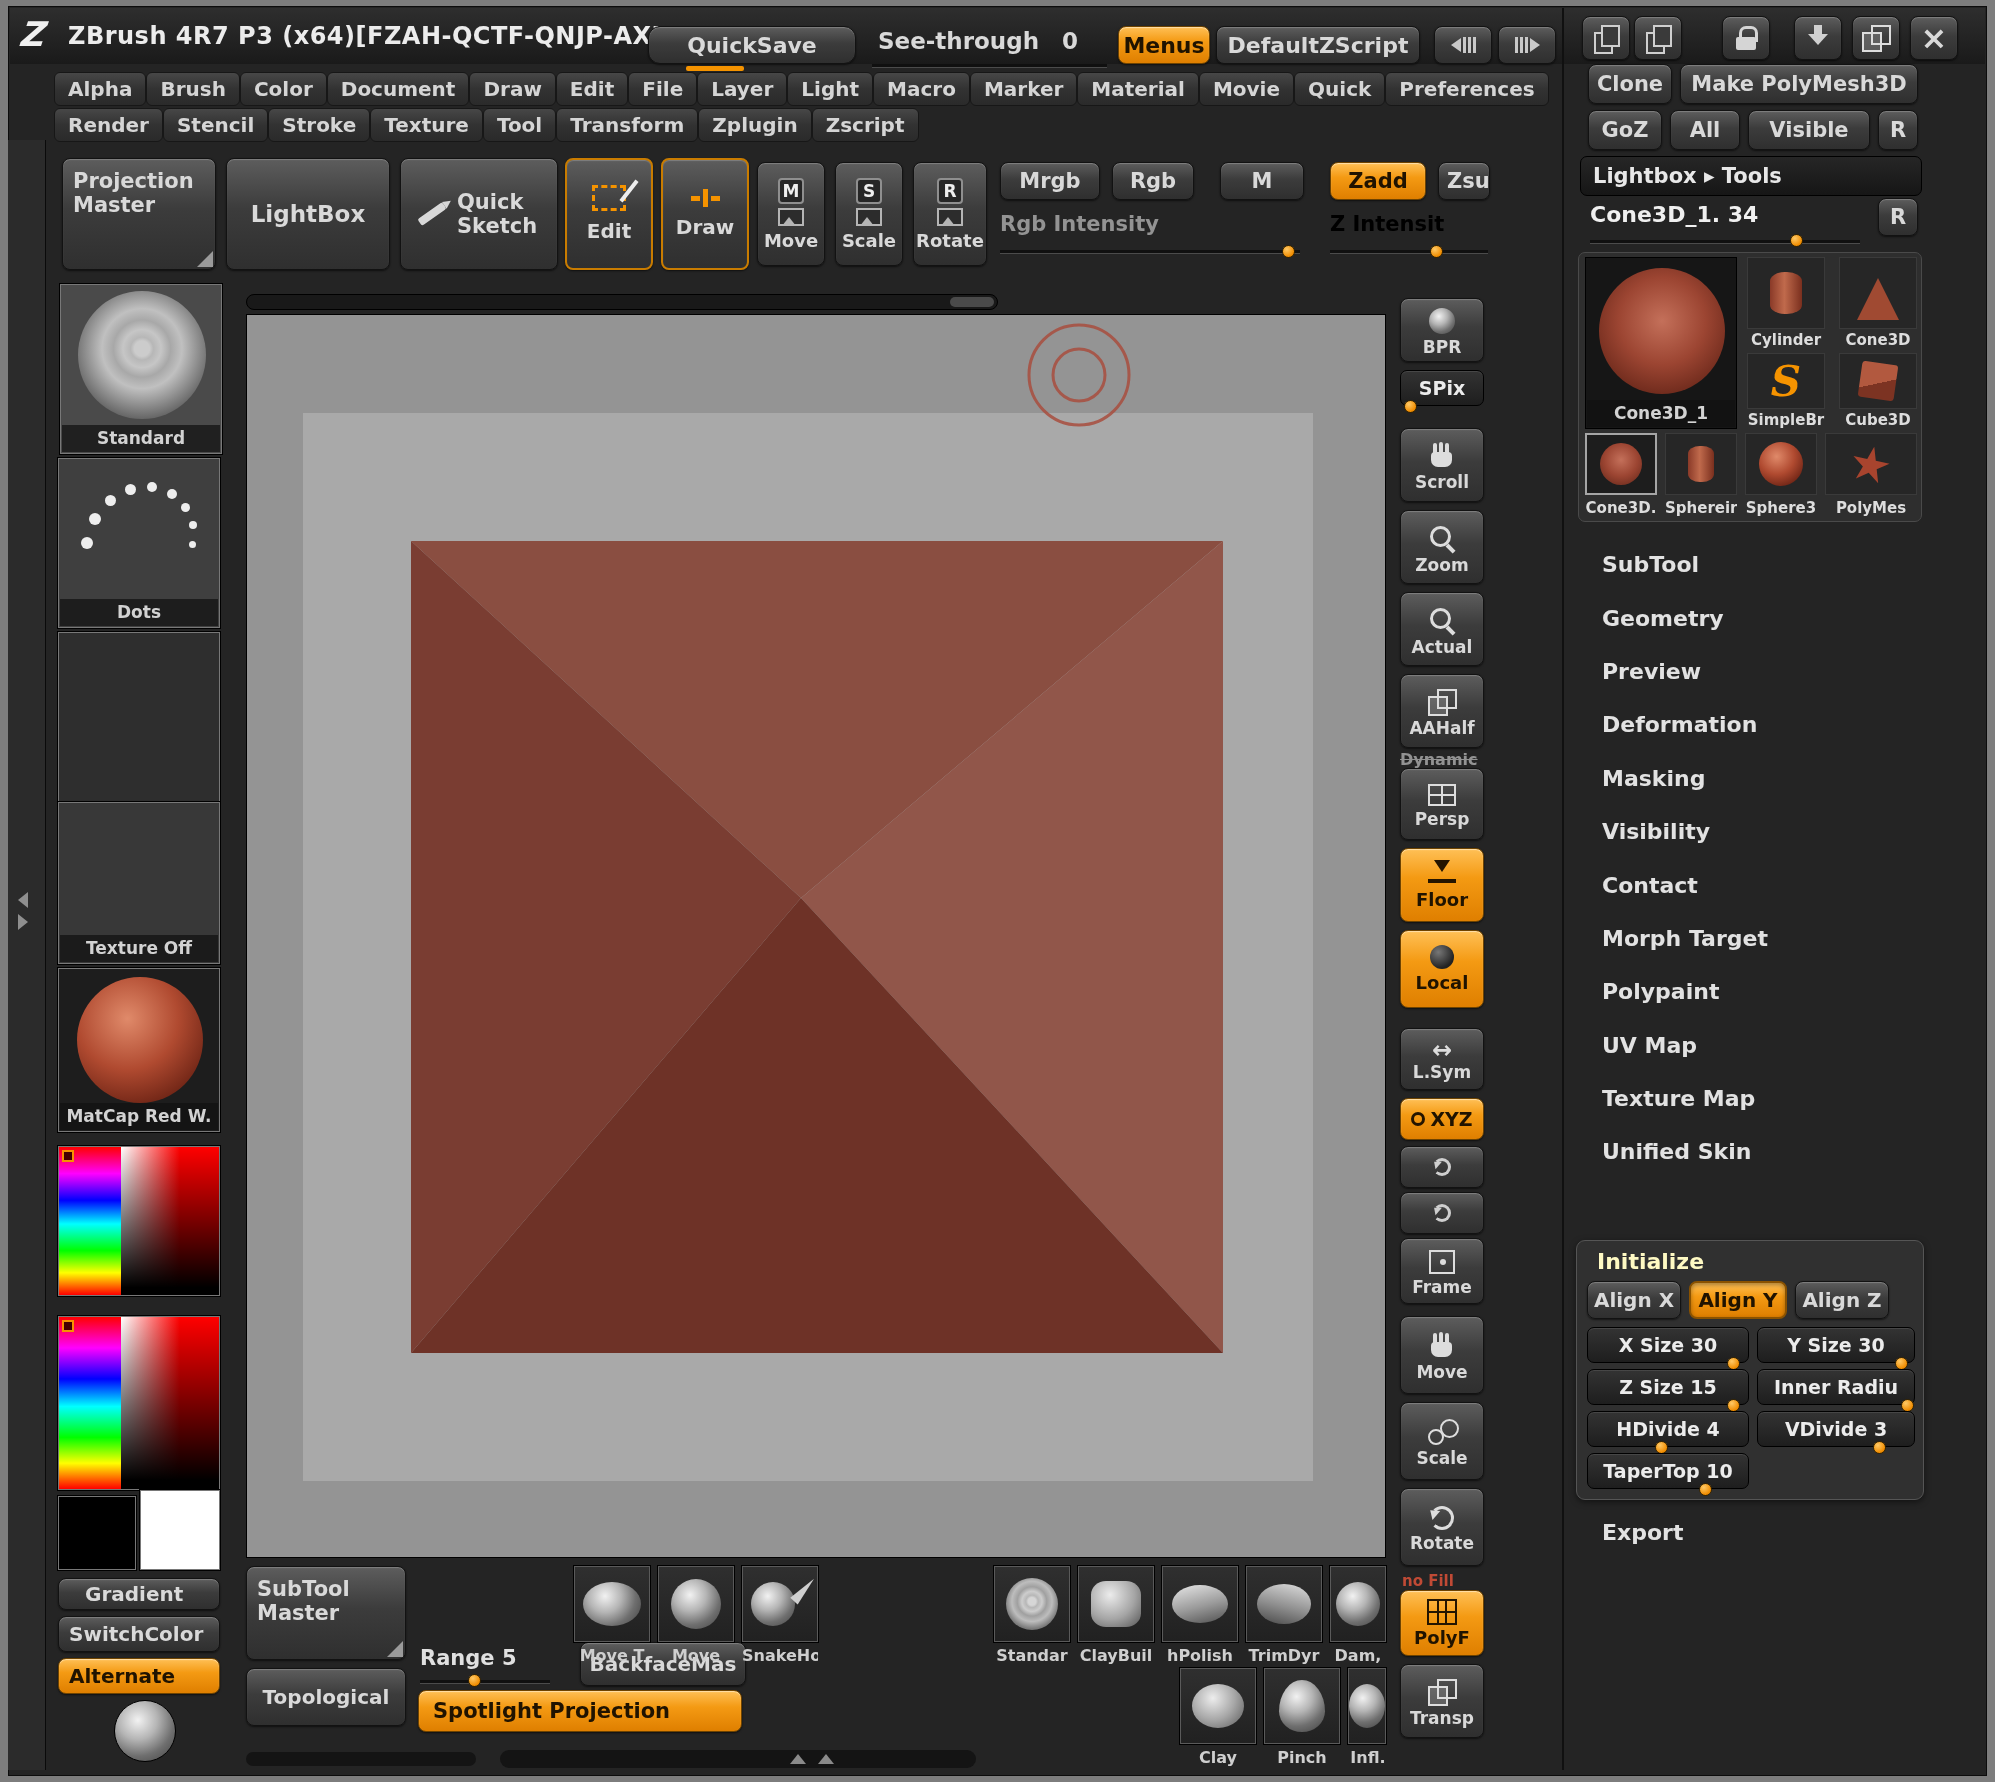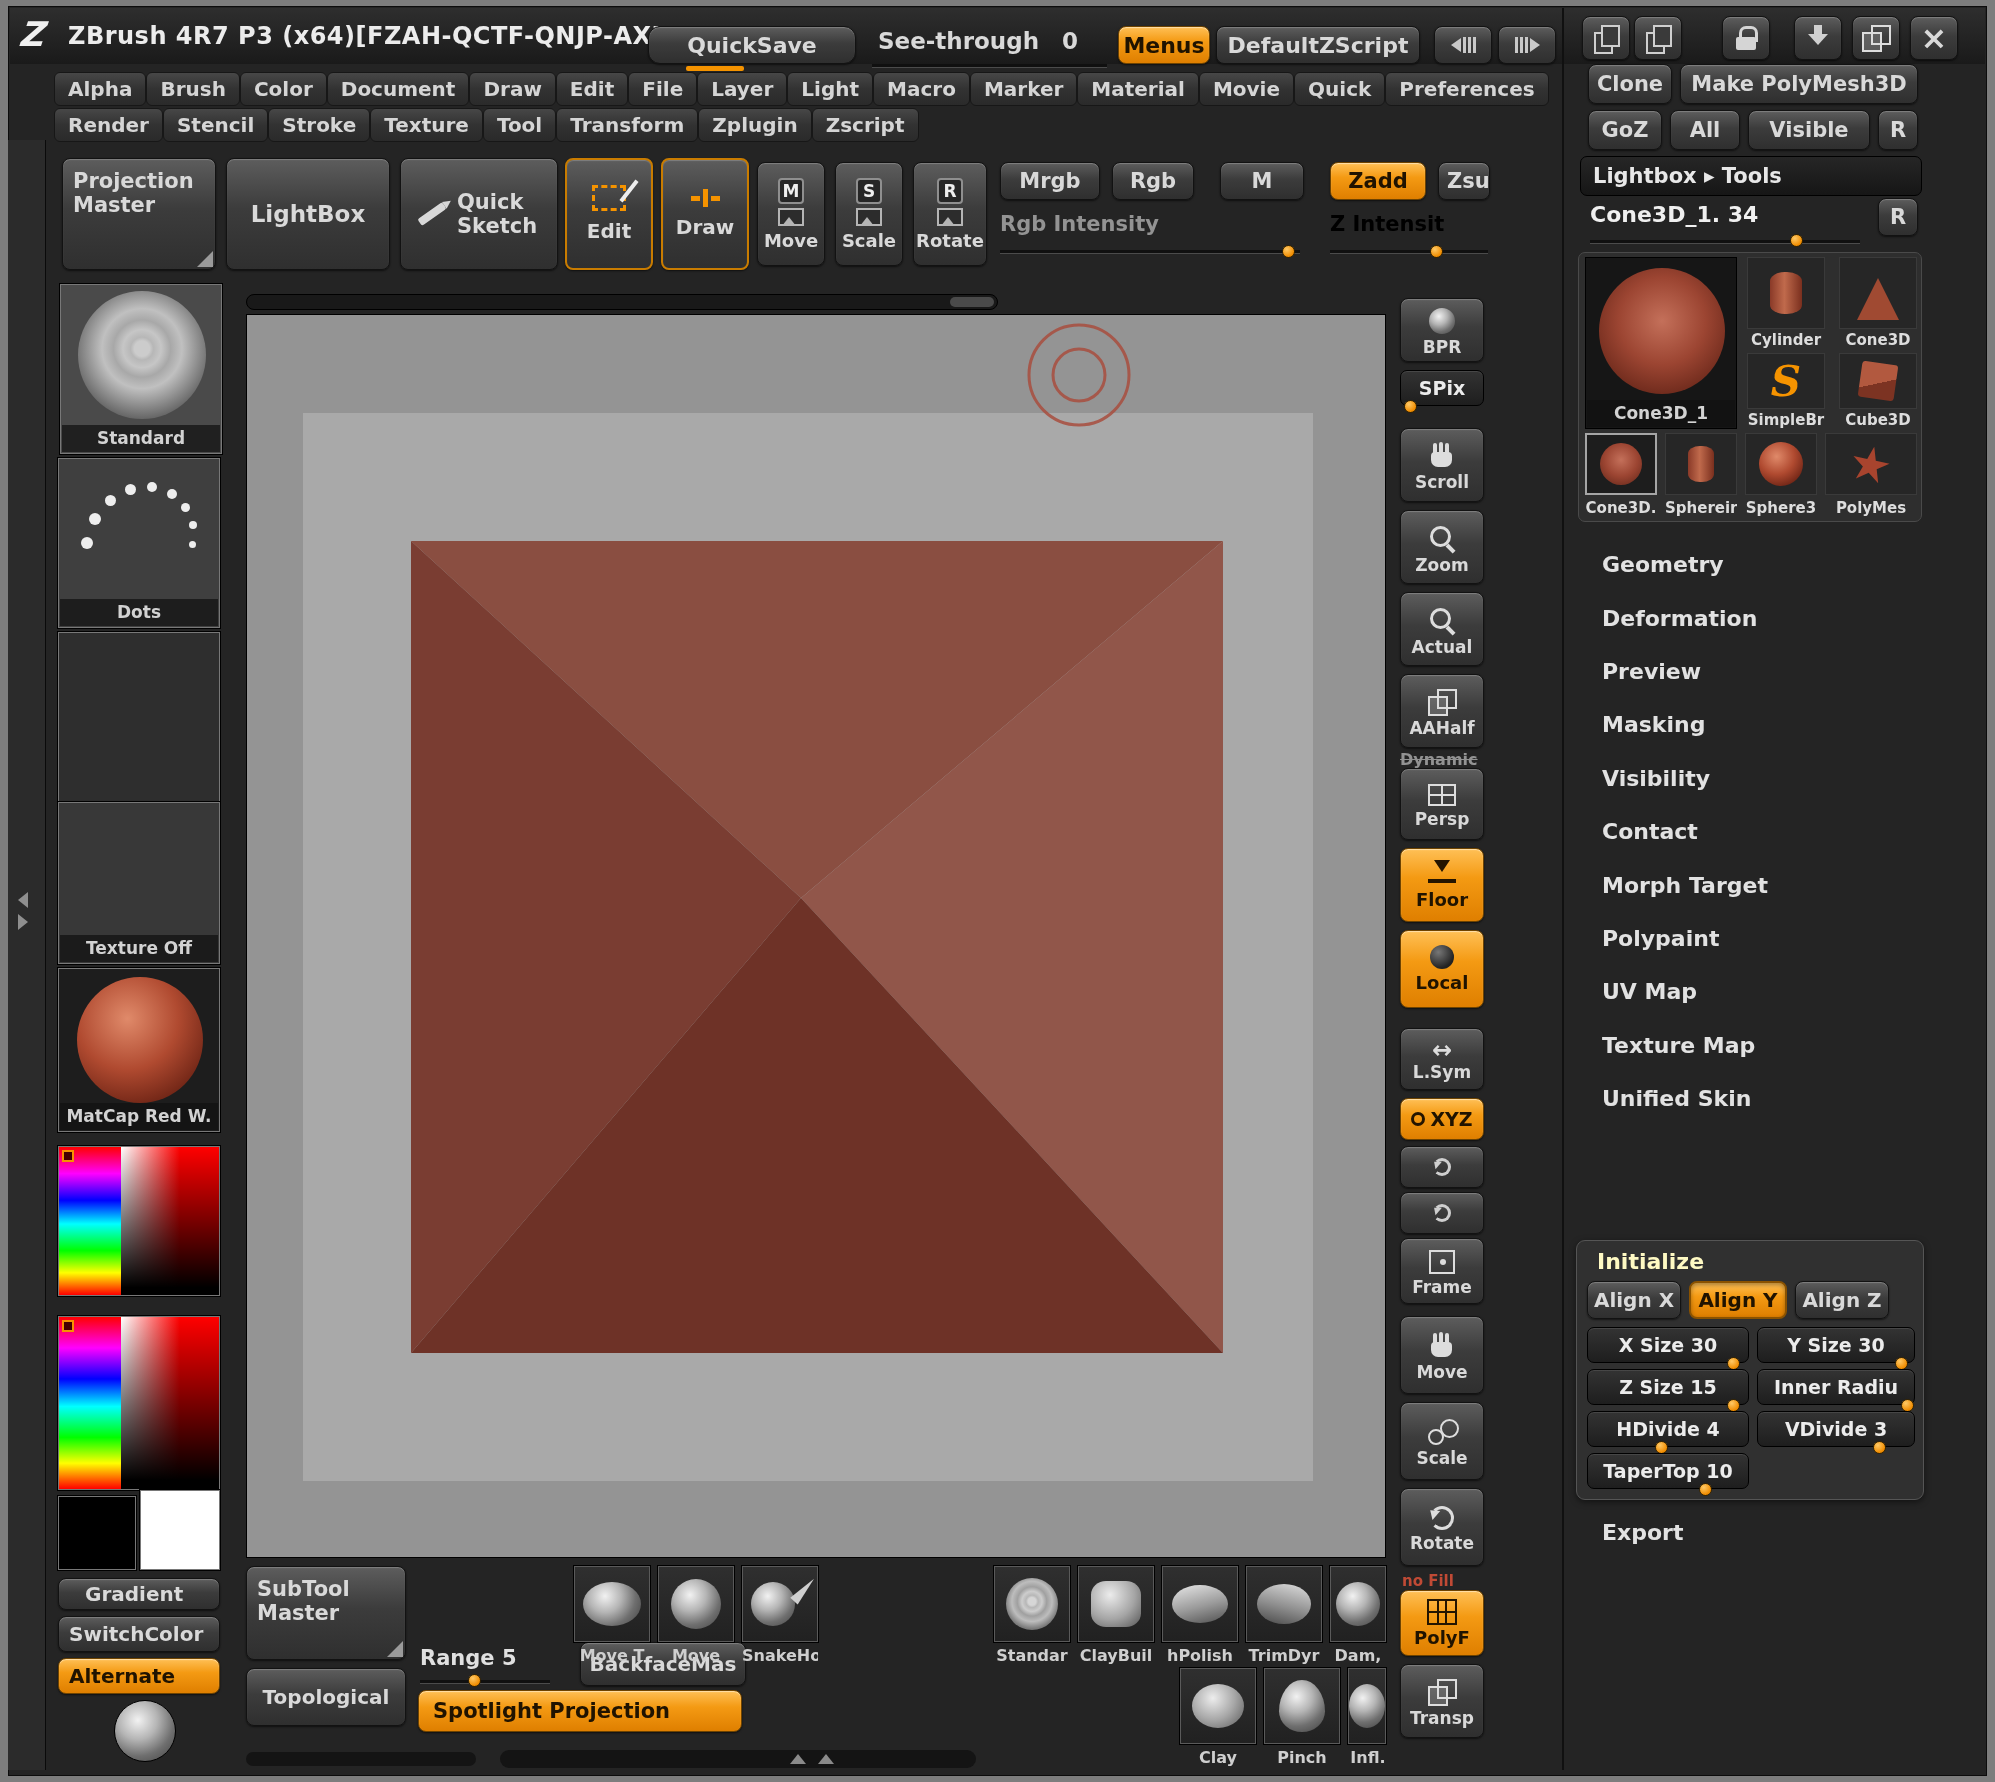--- a/index.html
+++ b/index.html
@@ -385,23 +385,24 @@
     <div class="abs" style="left:246px;top:180px;width:92px;height:62px;background:#262626;border:1px solid #3a3a3a;display:flex;align-items:center;justify-content:center">
       <span style="color:#a8442e;font-size:48px;line-height:48px;transform:rotate(12deg)">★</span>
     </div>
     <div class="tlabel" style="left:6px;top:246px;width:72px">Cone3D.</div>
     <div class="tlabel" style="left:86px;top:246px;width:72px">Sphereir</div>
     <div class="tlabel" style="left:166px;top:246px;width:72px">Sphere3</div>
     <div class="tlabel" style="left:246px;top:246px;width:92px">PolyMes</div>
   </div>
 
   <div class="abs" style="left:1580px;top:538px;width:342px">
+    <div class="tsec">SubTool</div>
     <div class="tsec">Geometry</div>
+    <div class="tsec">Preview</div>
     <div class="tsec">Deformation</div>
-    <div class="tsec">Preview</div>
     <div class="tsec">Masking</div>
     <div class="tsec">Visibility</div>
     <div class="tsec">Contact</div>
     <div class="tsec">Morph Target</div>
     <div class="tsec">Polypaint</div>
     <div class="tsec">UV Map</div>
     <div class="tsec">Texture Map</div>
     <div class="tsec">Unified Skin</div>
   </div>
 

